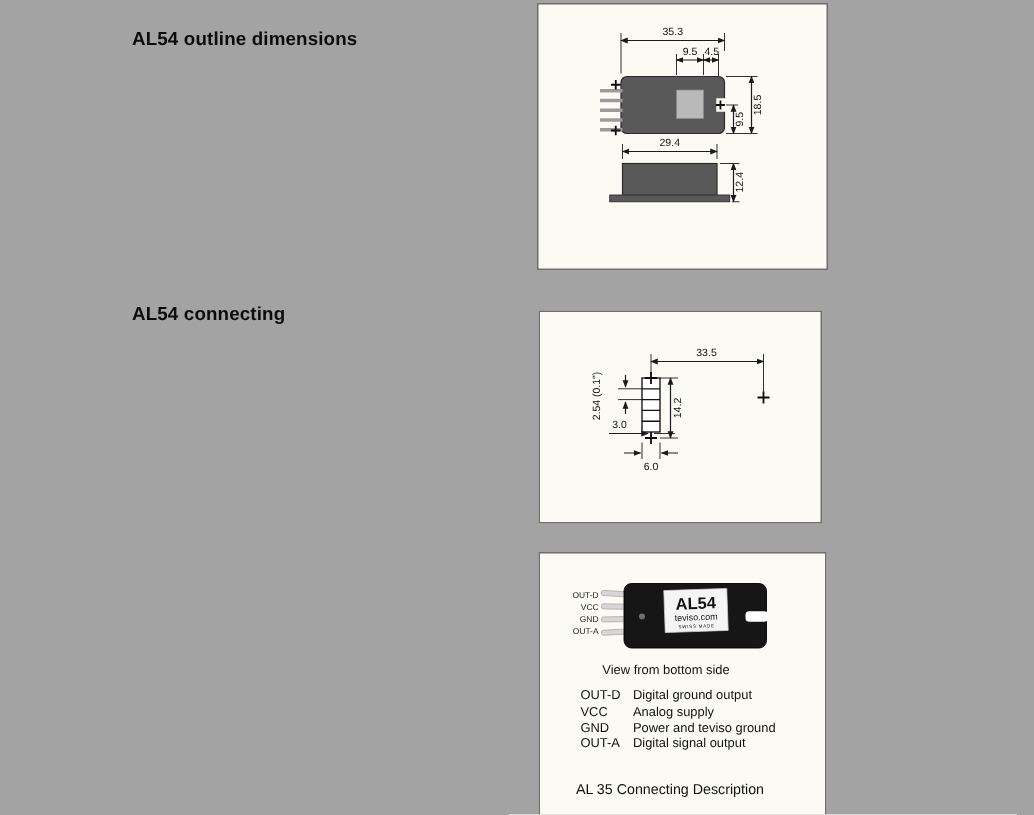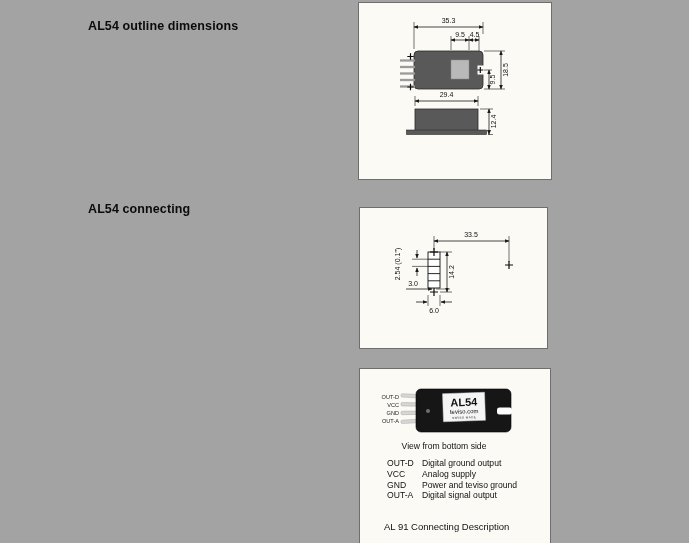--- a/index.html
+++ b/index.html
@@ -192,16 +192,16 @@
     <div class="pin-table">
       <span>OUT-D</span>
       <span>Digital ground output</span>
       <span>VCC</span>
       <span>Analog supply</span>
       <span>GND</span>
       <span>Power and teviso ground</span>
       <span>OUT-A</span>
       <span>Digital signal output</span>
     </div>
-    <div class="fig3cap">AL 91 Connecting Description</div>
+    <div class="fig3cap">AL 35 Connecting Description</div>
   </div>
 
 </div>
 
 </body></html>

